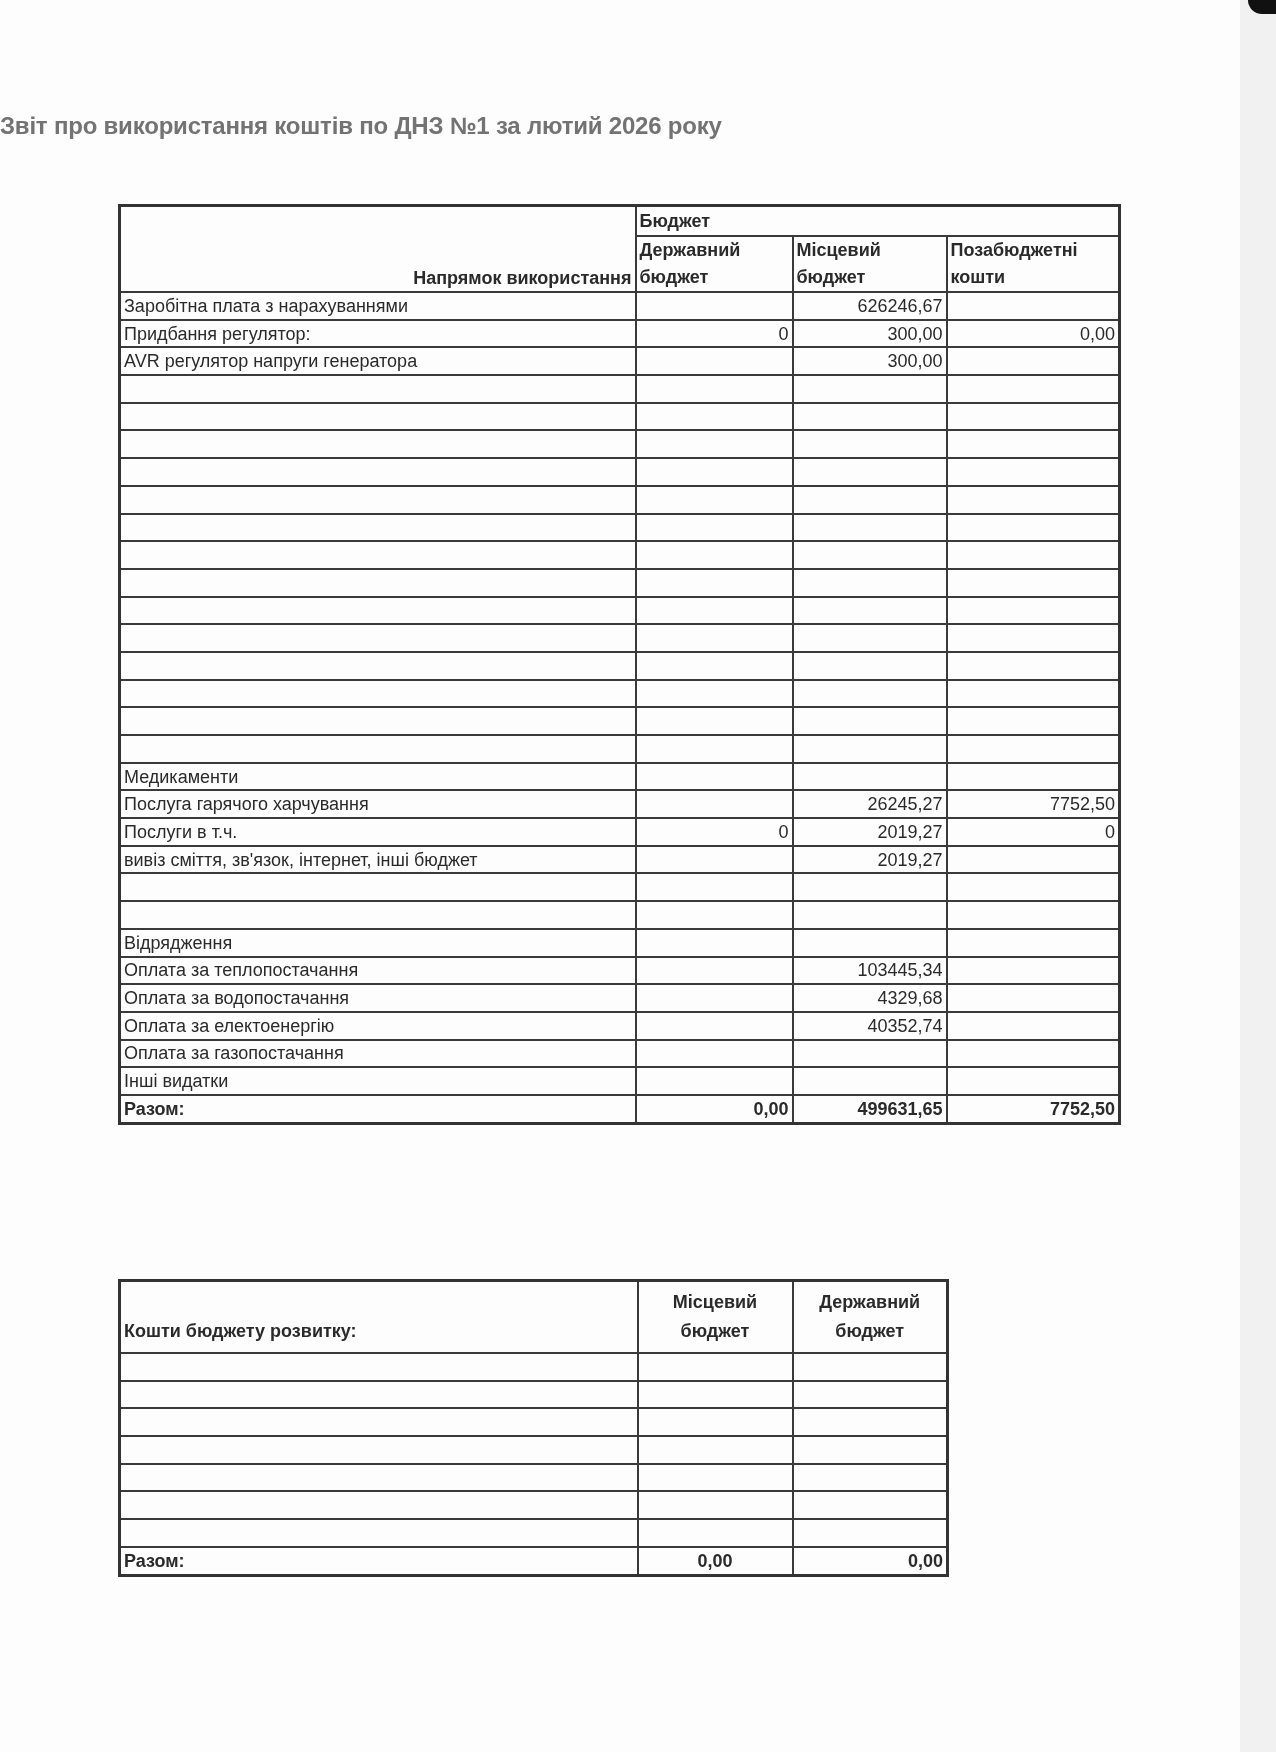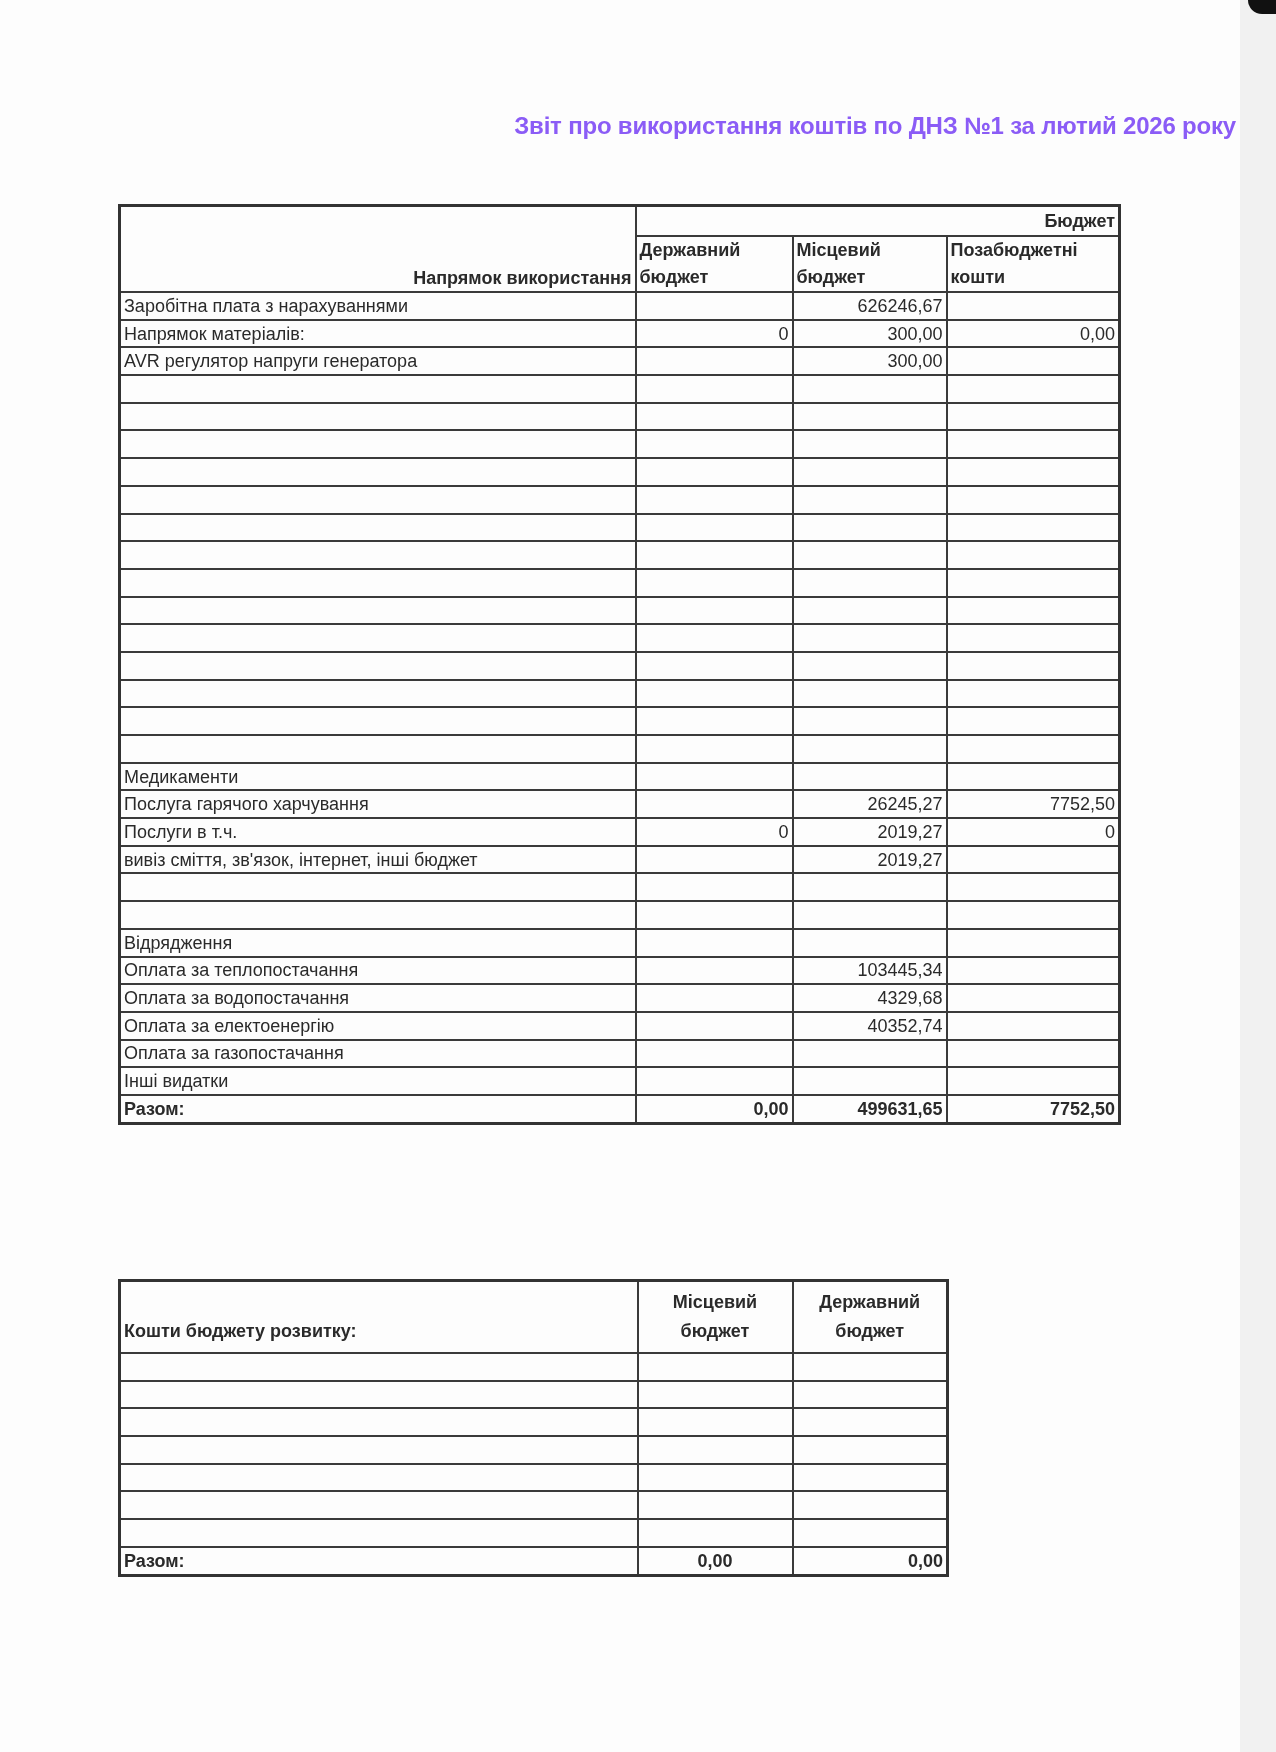--- a/index.html
+++ b/index.html
@@ -11,27 +11,27 @@
   }
   .right-edge {
     position:absolute; left:1240px; top:0; width:36px; height:1752px;
     background:#f1f1f1;
   }
   .corner {
     position:absolute; left:1248px; top:0; width:28px; height:14px;
     background:#111; border-bottom-left-radius:22px;
   }
   .title {
-    position:absolute; left:0; top:112px; width:1236px; text-align:right;
-    font-weight:bold; font-size:24px; color:#8b5cf6; letter-spacing:-0.2px;
+    position:absolute; left:0; top:112px; width:1236px; text-align:left;
+    font-weight:bold; font-size:24px; color:#737373; letter-spacing:-0.2px;
   }
   table { border-collapse:collapse; position:absolute; table-layout:fixed; }
   td { border:2px solid #3a3a3a; padding:0 3px; font-size:18px; line-height:1; overflow:hidden; white-space:nowrap; color:#2a2a2a; }
   #main { left:118px; top:204px; width:1000px; border:3px solid #333; }
-  #main td.h-budget { height:28px; text-align:right; font-weight:bold; }
+  #main td.h-budget { height:28px; text-align:left; font-weight:bold; }
   #main td.h-sub { height:53px; font-weight:bold; vertical-align:top; line-height:27px; white-space:normal; }
   #main td.h-dir { text-align:right; font-weight:bold; vertical-align:bottom; padding-bottom:4px; }
   #main tr.row td { height:25.7px; }
   .num { text-align:right; }
   .tot td { font-weight:bold; }
   #dev { left:118px; top:1279px; width:828px; border:3px solid #333; }
   #dev td.h { height:58px; font-weight:bold; text-align:center; line-height:29px; white-space:normal; }
   #dev td.h-label { text-align:left; vertical-align:bottom; padding-bottom:12px; line-height:1; }
   #dev tr.row td { height:25.7px; }
   #dev tr.tot td.num { text-align:center; }
@@ -62,21 +62,21 @@
       <td class="h-sub">Місцевий бюджет</td>
       <td class="h-sub">Позабюджетні кошти</td>
     </tr>
   <tr class="row">
         <td>Заробітна плата з нарахуваннями</td>
         <td class="num"></td>
         <td class="num">626246,67</td>
         <td class="num"></td>
       </tr>
       <tr class="row">
-        <td>Напрямок матеріалів:</td>
+        <td>Придбання регулятор:</td>
         <td class="num">0</td>
         <td class="num">300,00</td>
         <td class="num">0,00</td>
       </tr>
       <tr class="row">
         <td>AVR регулятор напруги генератора</td>
         <td class="num"></td>
         <td class="num">300,00</td>
         <td class="num"></td>
       </tr>

